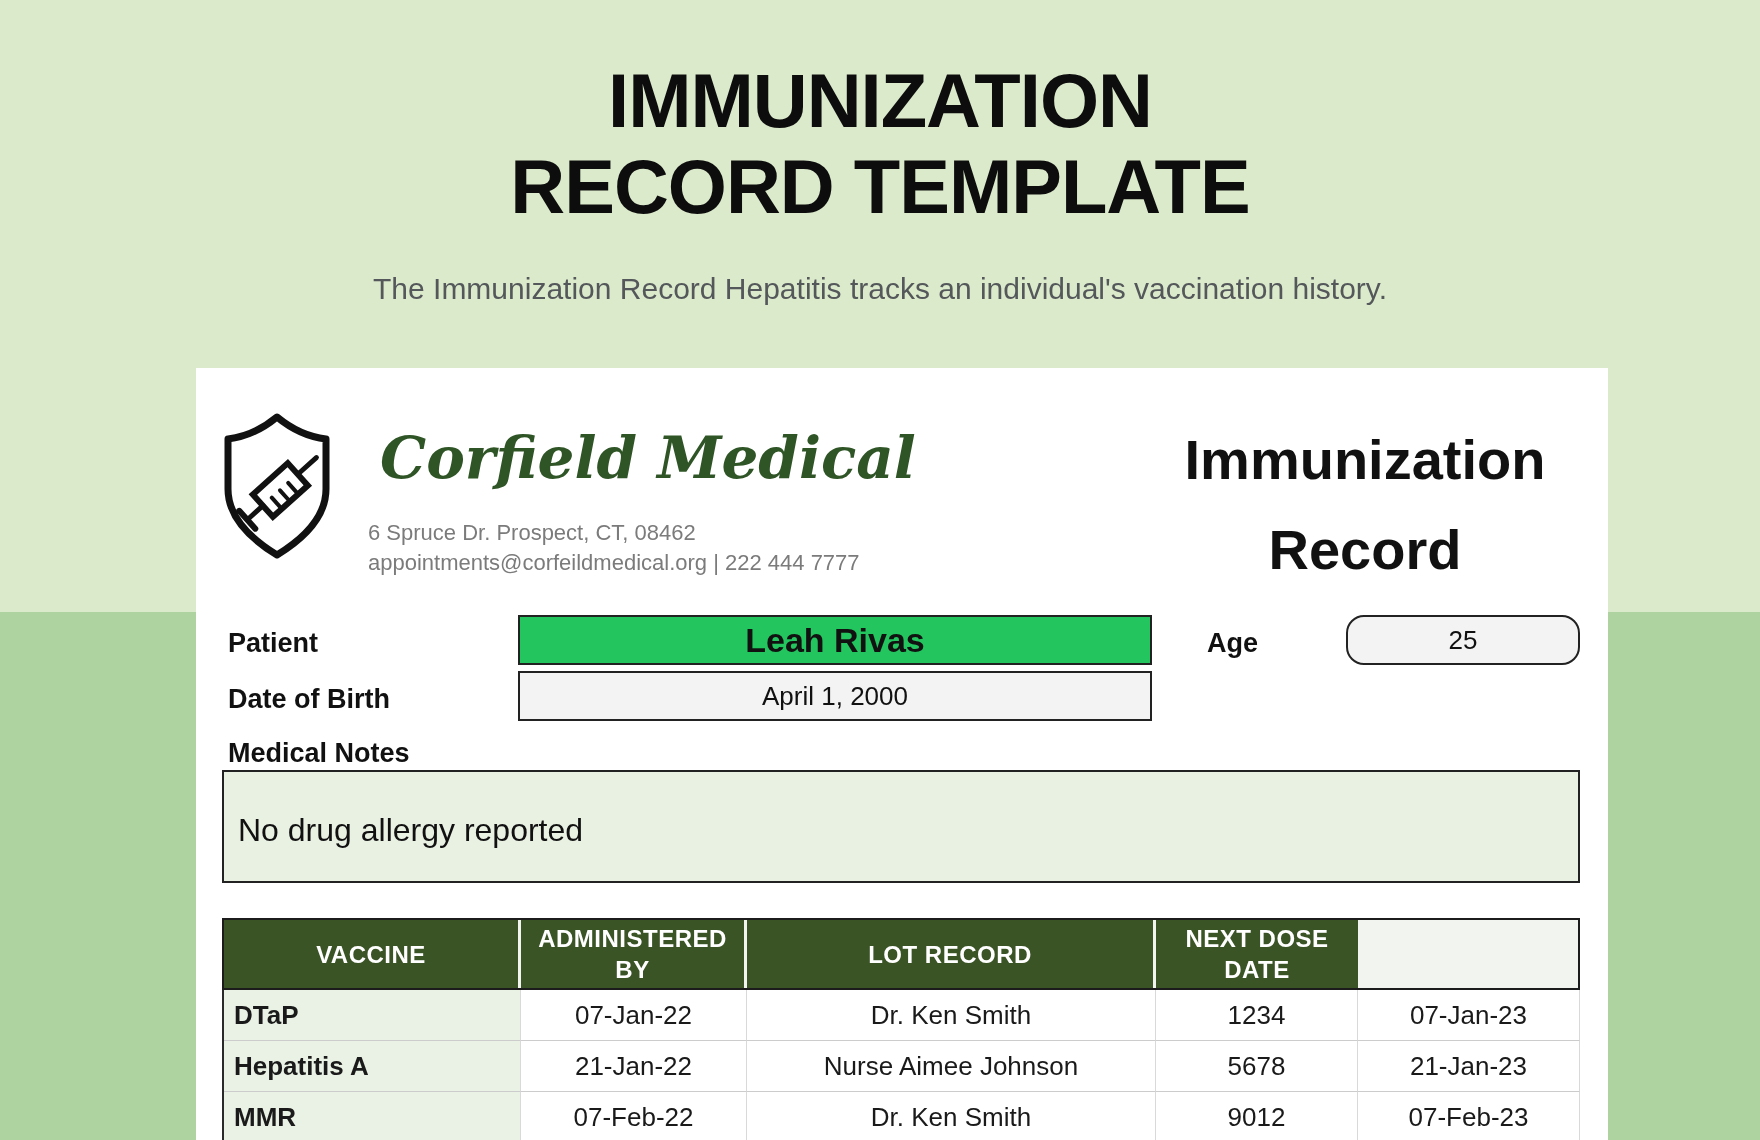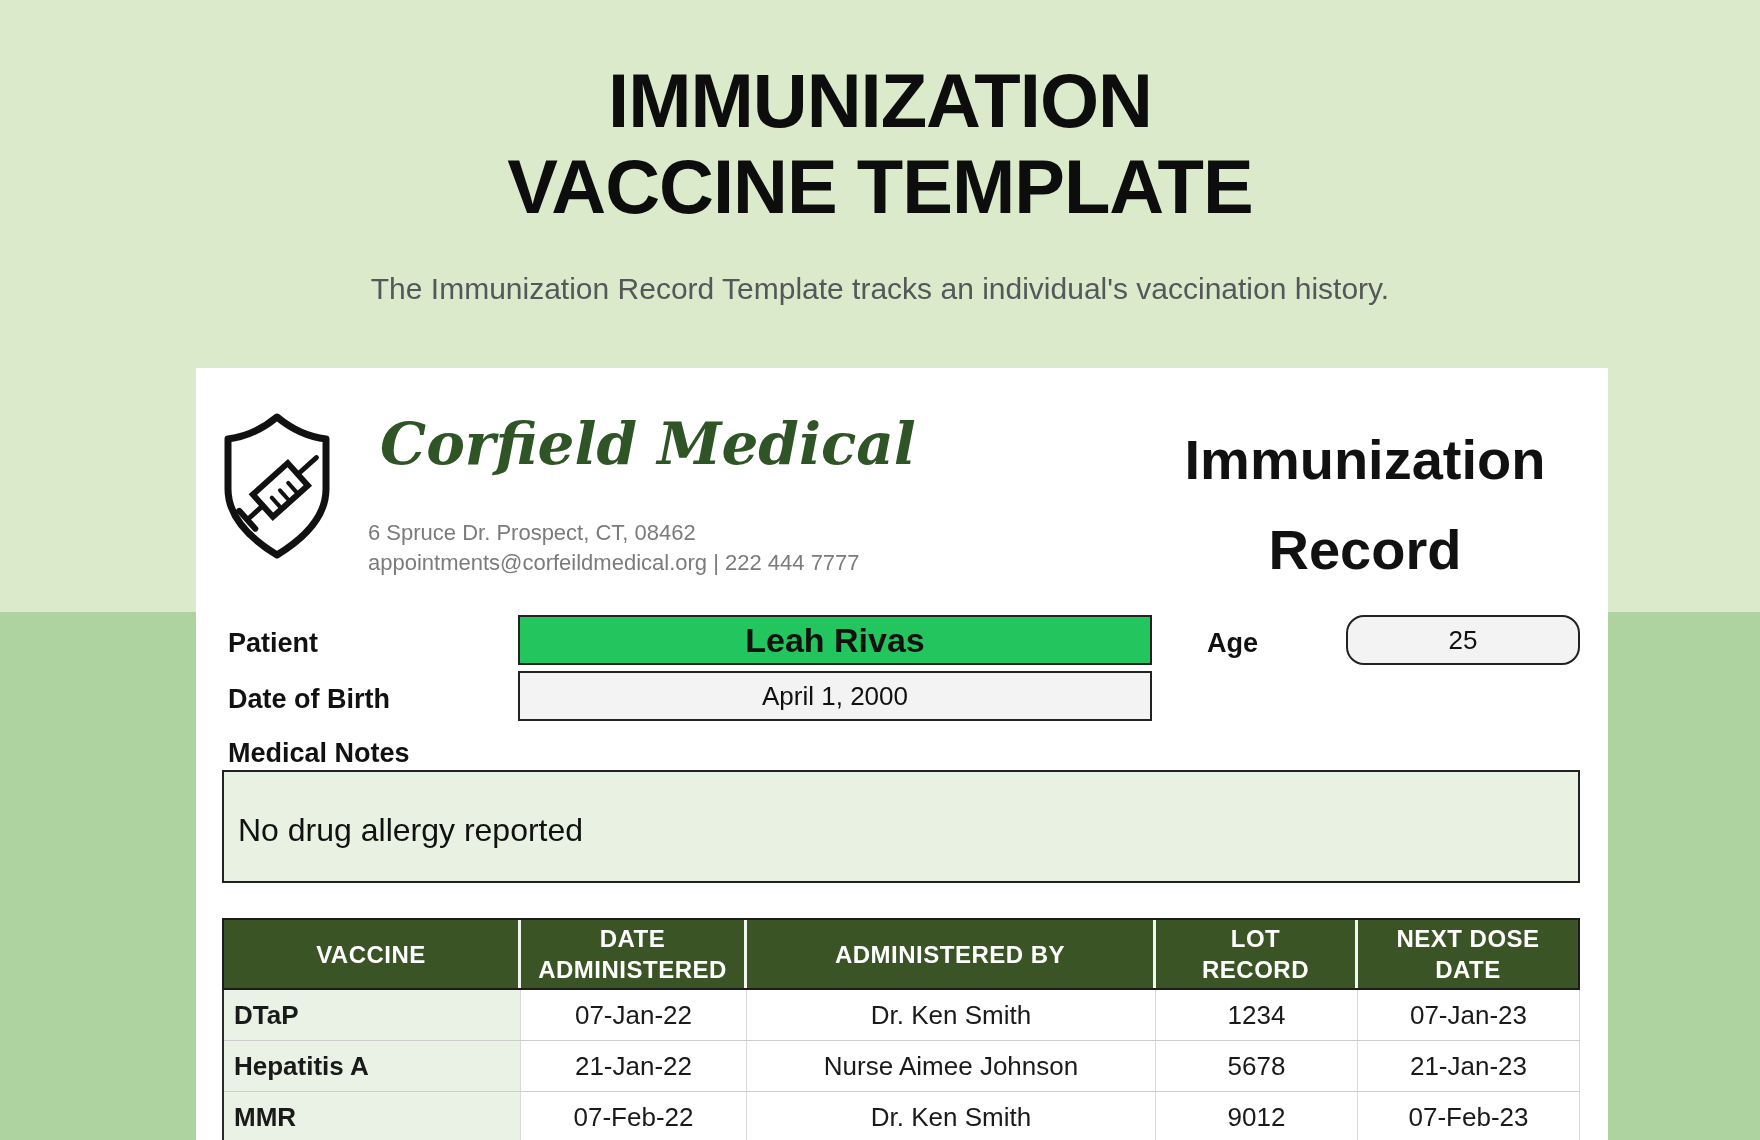--- a/index.html
+++ b/index.html
@@ -13,21 +13,21 @@
 
   .page-title { position:absolute; left:0; top:58px; width:1760px; text-align:center;
     font-size:76px; font-weight:800; letter-spacing:-1px; color:#0d0d0d; line-height:86px; }
   .page-subtitle { position:absolute; left:0; top:272px; width:1760px; text-align:center;
     font-size:30px; color:#54585a; }
 
   .card { position:absolute; left:196px; top:368px; width:1412px; height:772px; background:#ffffff; }
 
   .logo { position:absolute; left:216px; top:405px; width:122px; height:160px; }
 
-  .brand-name { position:absolute; left:380px; top:410px; width:620px;
+  .brand-name { position:absolute; left:380px; top:424px; width:620px;
     font-family:"DejaVu Serif", serif; font-style:italic; font-weight:bold;
     font-size:58px; color:#2f5526; }
   .clinic-address { position:absolute; left:368px; top:520px; font-size:22px; color:#7b7b7b; }
   .clinic-contact { position:absolute; left:368px; top:550px; font-size:22px; color:#7b7b7b; }
 
   .doc-heading { position:absolute; left:1130px; top:415px; width:470px; text-align:center;
     font-size:56px; font-weight:800; color:#111; line-height:90px; }
 
   .field-label { position:absolute; font-size:27px; font-weight:bold; color:#111; }
   .lbl-patient { left:228px; top:628px; }
@@ -60,23 +60,23 @@
 </style>
 </head>
 <body>
 
 <div class="page">
   <div class="bg-top"></div>
   <div class="bg-bottom"></div>
 
   <div class="page-title">
     <div>IMMUNIZATION</div>
-    <div>VACCINE TEMPLATE</div>
+    <div>RECORD TEMPLATE</div>
   </div>
-  <div class="page-subtitle">The Immunization Record Template tracks an individual's vaccination history.</div>
+  <div class="page-subtitle">The Immunization Record Hepatitis tracks an individual's vaccination history.</div>
 
   <div class="card"></div>
 
   <svg class="logo" viewBox="0 0 122 160">
     <path d="M12 34 Q38 31 61 12 Q84 31 110 34 L110 84 Q110 120 61 150 Q12 120 12 84 Z" fill="none" stroke="#111" stroke-width="7" stroke-linejoin="round"></path>
     <g transform="rotate(-42 61 88)" stroke="#111" fill="#fff" stroke-linecap="round">
       <line x1="89" y1="88" x2="114" y2="88" stroke-width="5"></line>
       <rect x="42" y="73" width="47" height="30" stroke-width="6"></rect>
       <line x1="54" y1="88" x2="54" y2="101" stroke-width="4"></line>
       <line x1="65" y1="88" x2="65" y2="101" stroke-width="4"></line>
@@ -103,21 +103,20 @@
 
   <div class="field-label lbl-dob">Date of Birth</div>
   <div class="field-box box-dob">April 1, 2000</div>
 
   <div class="field-label lbl-notes">Medical Notes</div>
   <div class="notes-box">No drug allergy reported</div>
 
   <div class="vax-table">
     <div class="vax-header">
       <div class="hcell">VACCINE</div>
-      <div class="hcell">DATE ADMINISTERED</div>
       <div class="hcell">ADMINISTERED BY</div>
       <div class="hcell">LOT RECORD</div>
       <div class="hcell">NEXT DOSE DATE</div>
     </div>
     <div class="vax-body">
       <div class="vrow">
         <div class="vcell vname">DTaP</div>
         <div class="vcell">07-Jan-22</div>
         <div class="vcell">Dr. Ken Smith</div>
         <div class="vcell">1234</div>

